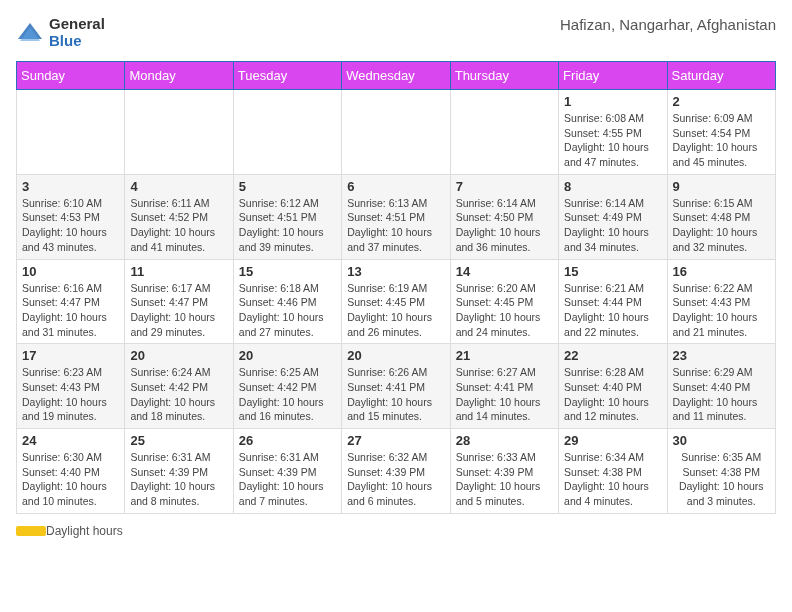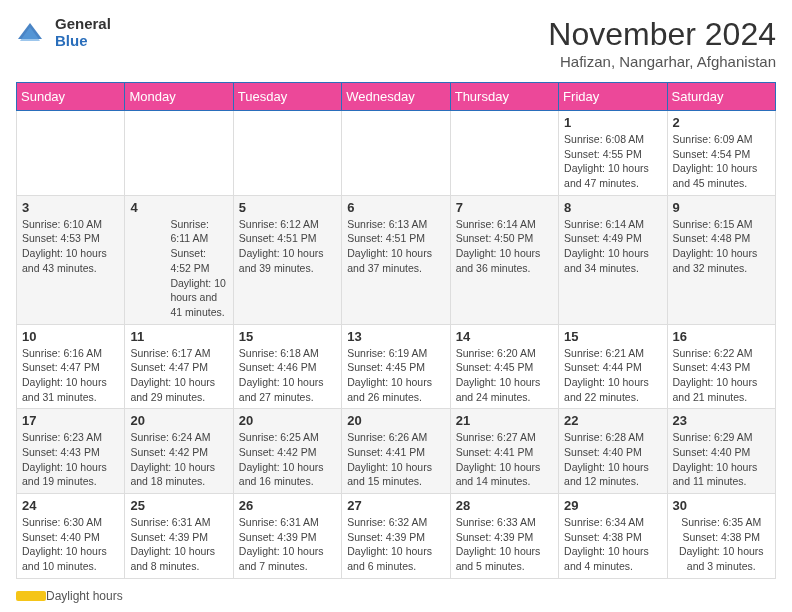--- a/index.html
+++ b/index.html
@@ -12,21 +12,21 @@
     }
     .header {
       display: flex;
       justify-content: space-between;
       align-items: flex-start;
       margin-bottom: 12px;
     }
     .logo {
       display: flex;
       align-items: center;
-      gap: 11px;
+      gap: 5px;
     }
     .logo-text {
       display: flex;
       flex-direction: column;
       line-height: 1.1;
     }
     .logo-general {
       font-size: 15px;
       font-weight: bold;
       color: #333;
@@ -51,21 +51,21 @@
     .location {
       font-size: 15px;
       color: #555;
     }
     .calendar {
       width: 100%;
       border-collapse: collapse;
       font-size: 11px;
     }
     .calendar th {
-      background: #ec4899;
+      background: #d946ef;
       color: #fff;
       padding: 6px 4px;
       text-align: left;
       font-size: 13px;
       font-weight: normal;
       border: 1px solid #2a6ebb;
     }
     .calendar td {
       border: 1px solid #ddd;
       vertical-align: top;
@@ -117,21 +117,20 @@
       <rect x="0" y="0" width="28" height="28" fill="none"></rect>
       <polygon points="14,4 26,20 2,20" fill="#2a6ebb" opacity="0.85"></polygon>
       <polygon points="14,8 24,22 4,22" fill="#5ba0e0" opacity="0.6"></polygon>
     </svg>
     <div class="logo-text">
       <span class="logo-general">General</span>
       <span class="logo-blue">Blue</span>
     </div>
   </div>
   <div class="title-block">
-    <div class="month-title">November 2024</div>
     <div class="location">Hafizan, Nangarhar, Afghanistan</div>
   </div>
 </div>
 
 <table class="calendar">
   <thead>
     <tr id="header-row">
         <th>Sunday</th>
         <th>Monday</th>
         <th>Tuesday</th>
@@ -163,21 +162,21 @@
       </tr>
       <tr>
         <td>
           <span class="day-number">3</span>
           <div class="day-info" style="white-space: pre-line;">Sunrise: 6:10 AM
 Sunset: 4:53 PM
 Daylight: 10 hours and 43 minutes.</div>
         </td>
         <td>
           <span class="day-number">4</span>
-          <div class="day-info" style="white-space: pre-line; margin-left: 40px;">Sunrise: 6:11 AM
+          <div class="day-info" style="white-space: pre-line;">Sunrise: 6:11 AM
 Sunset: 4:52 PM
 Daylight: 10 hours and 41 minutes.</div>
         </td>
         <td>
           <span class="day-number">5</span>
           <div class="day-info" style="white-space: pre-line;">Sunrise: 6:12 AM
 Sunset: 4:51 PM
 Daylight: 10 hours and 39 minutes.</div>
         </td>
         <td>

